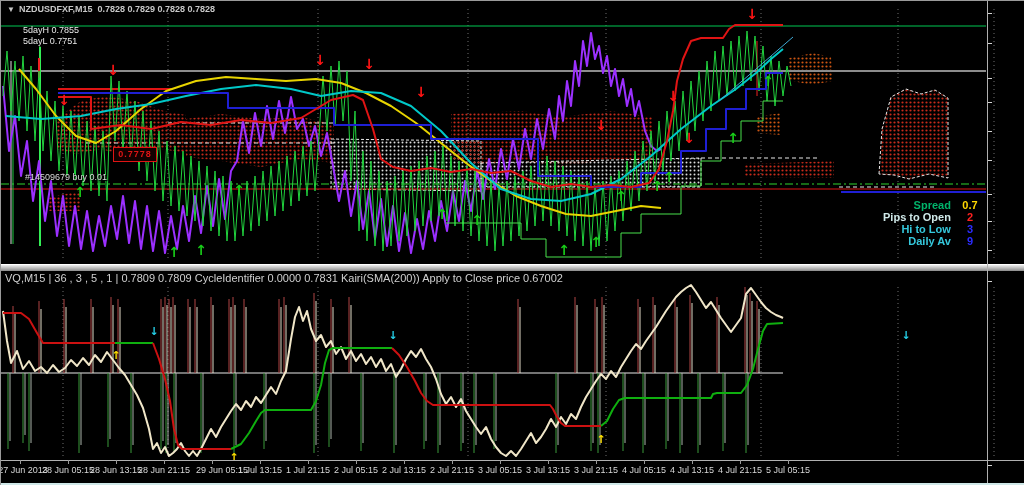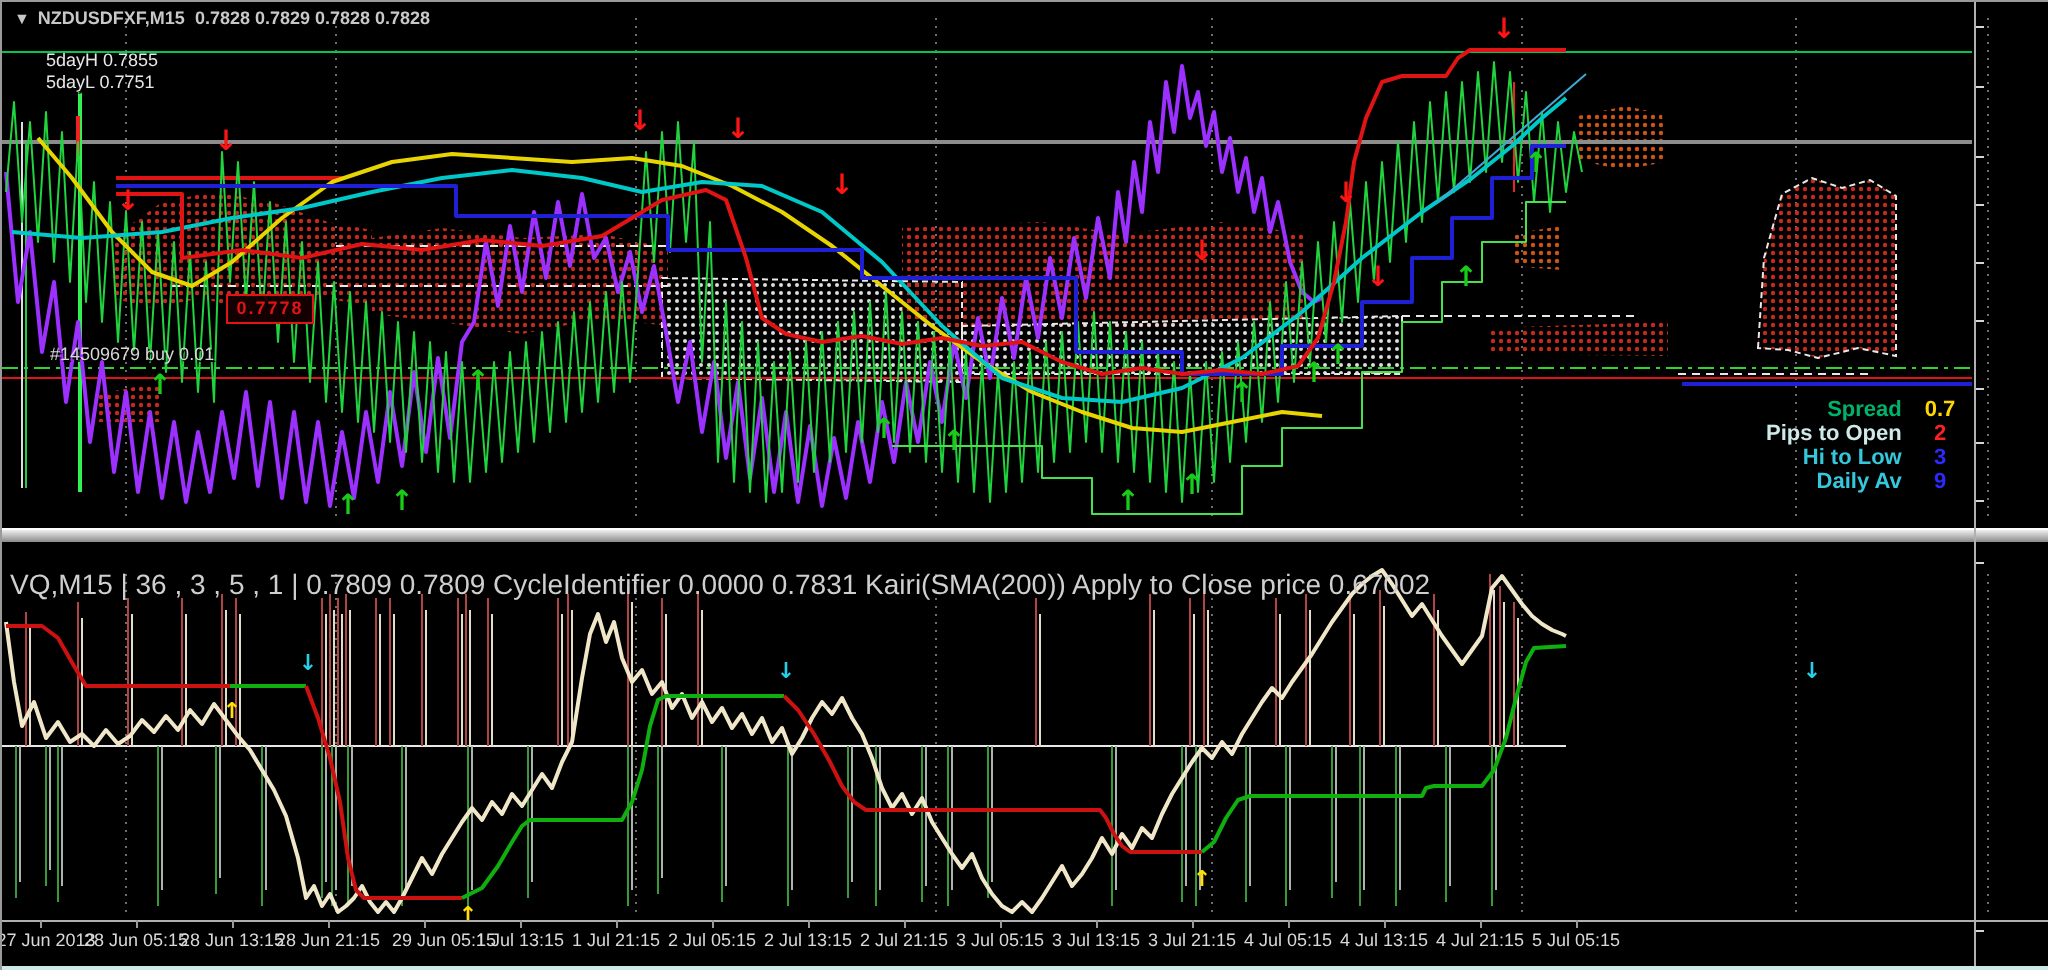--- a/index.html
+++ b/index.html
@@ -15,21 +15,21 @@
   #order-lbl{left:24px;top:171px;color:#d8d8d8;}
   #alert-box{left:112px;top:146px;width:42px;height:13px;border:1px solid #e01414;
              color:#e01414;font-size:9px;font-weight:bold;text-align:center;line-height:13px;
              background:#140000;letter-spacing:1px;}
   #info{right:42px;top:198px;text-align:right;}
   #info .big{font-size:21px;font-weight:bold;letter-spacing:1px;line-height:20px;}
   .inforow{font-size:11px;font-weight:bold;line-height:12px;white-space:nowrap;}
   .inforow .v{display:inline-block;min-width:26px;text-align:center;}
   #sep-bar{left:0;top:263px;width:1024px;height:6px;
            background:linear-gradient(#efefef,#8a8a8a);border-top:1px solid #fff;}
-  #lower-header{left:4px;top:283px;color:#cfcfcf;font-size:14px;white-space:nowrap;}
+  #lower-header{left:4px;top:271px;color:#cfcfcf;font-size:11px;white-space:nowrap;}
   #axis-line{left:986px;top:0;width:1px;height:485px;background:#b0b0b0;}
   #taxis-line{left:0;top:459px;width:1024px;height:1px;background:#b0b0b0;}
   #bottom-line{left:0;top:482px;width:1024px;height:2px;background:#cfe8e8;}
   .pdash{position:absolute;left:987px;width:4px;height:1px;background:#d4d4d4;}
   .tlabel{position:absolute;top:464px;color:#d8d8d8;font-size:9px;white-space:nowrap;transform:translateX(-50%);}
   .tmark{position:absolute;top:459px;width:1px;height:4px;background:#9a9a9a;}
 </style>
 </head>
 <body>
 

